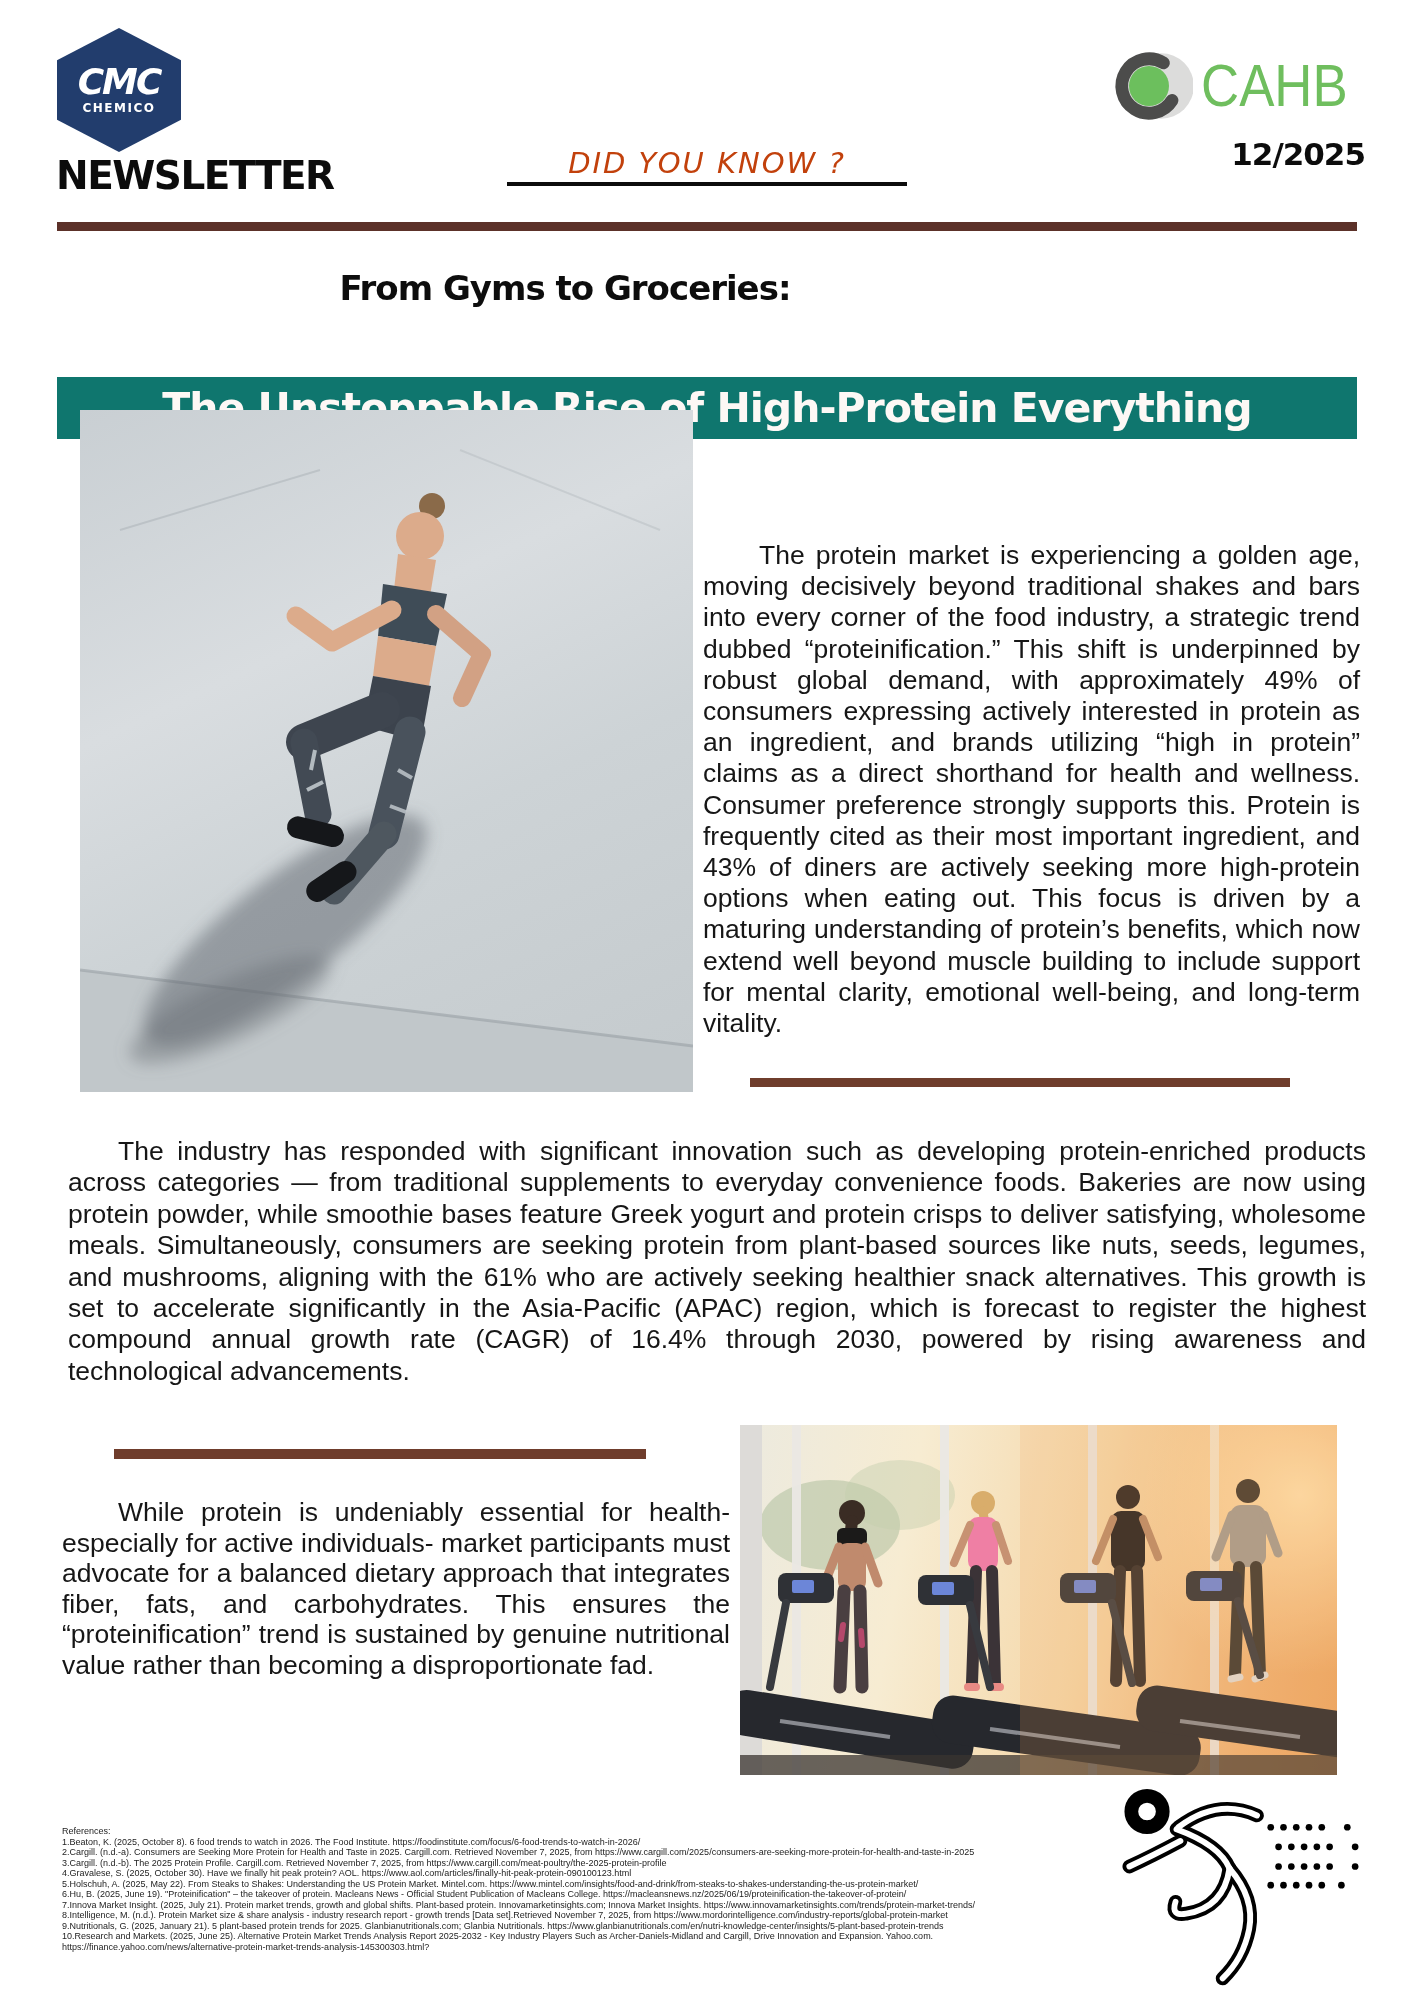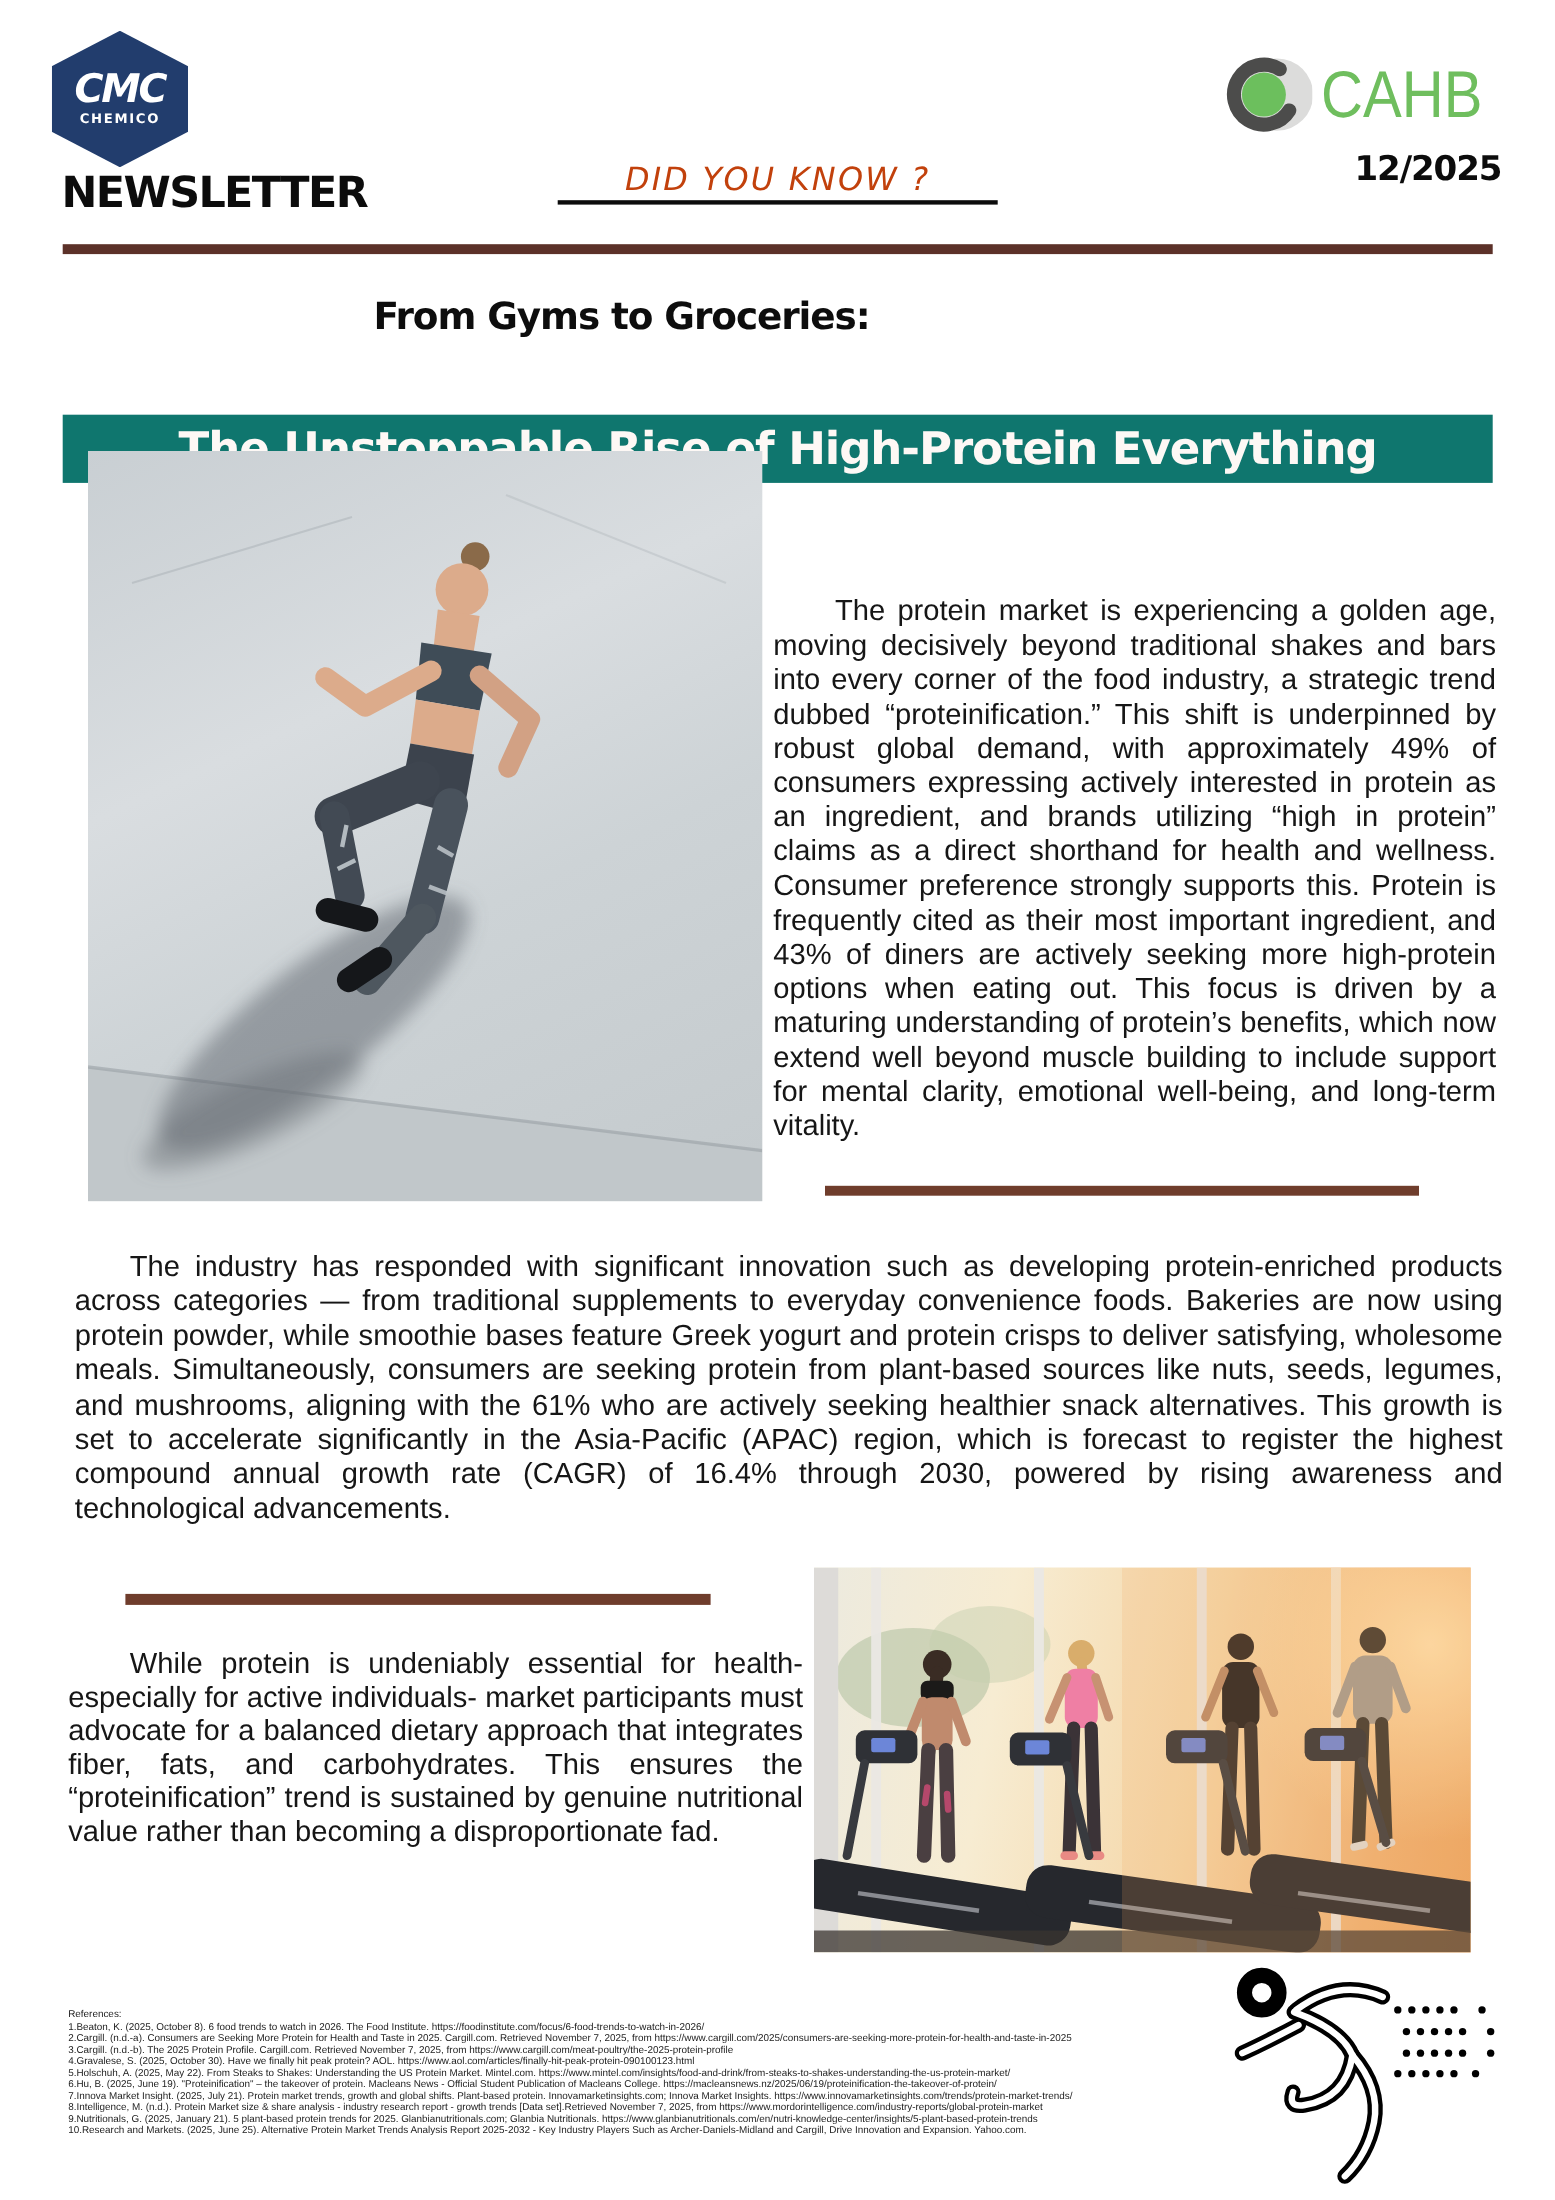--- a/index.html
+++ b/index.html
@@ -1,20 +1,20 @@
 <!DOCTYPE html>
 <html><head>
 <meta charset="utf-8">
 <style>
   html,body{margin:0;padding:0;background:#888;}
   .page{position:relative;width:1414px;height:2000px;background:#ffffff;overflow:hidden;
         font-family:"Liberation Sans",sans-serif;color:#111;margin:0 auto;}
 
   
-  .cmc-logo{position:absolute;left:47px;top:28px;width:124px;height:124px;background:#223d6d;
+  .cmc-logo{position:absolute;left:57px;top:28px;width:124px;height:124px;background:#223d6d;
             clip-path:polygon(50% 0%,100% 26%,100% 74%,50% 100%,0% 74%,0% 26%);
             display:flex;flex-direction:column;align-items:center;justify-content:center;}
   .cmc-mono{font-family:"DejaVu Sans",sans-serif;font-weight:bold;font-style:italic;
             font-size:36px;color:#fff;line-height:34px;letter-spacing:-2px;}
   .cmc-name{font-family:"DejaVu Sans",sans-serif;font-weight:bold;font-size:12px;color:#fff;
             letter-spacing:1.5px;margin-top:2px;}
   .newsletter{position:absolute;left:56px;top:153px;font-family:"DejaVu Sans",sans-serif;
               font-weight:bold;font-size:39px;letter-spacing:-1.5px;color:#0c0c0c;}
   .dyk{position:absolute;left:507px;top:146px;width:400px;text-align:center;
        font-family:"DejaVu Sans",sans-serif;font-weight:normal;font-style:italic;font-size:29px;
@@ -220,20 +220,21 @@
     <div class="ref-line">1.Beaton, K. (2025, October 8). 6 food trends to watch in 2026. The Food Institute. https://foodinstitute.com/focus/6-food-trends-to-watch-in-2026/</div>
     <div class="ref-line">2.Cargill. (n.d.-a). Consumers are Seeking More Protein for Health and Taste in 2025. Cargill.com. Retrieved November 7, 2025, from https://www.cargill.com/2025/consumers-are-seeking-more-protein-for-health-and-taste-in-2025</div>
     <div class="ref-line">3.Cargill. (n.d.-b). The 2025 Protein Profile. Cargill.com. Retrieved November 7, 2025, from https://www.cargill.com/meat-poultry/the-2025-protein-profile</div>
     <div class="ref-line">4.Gravalese, S. (2025, October 30). Have we finally hit peak protein? AOL. https://www.aol.com/articles/finally-hit-peak-protein-090100123.html</div>
     <div class="ref-line">5.Holschuh, A. (2025, May 22). From Steaks to Shakes: Understanding the US Protein Market. Mintel.com. https://www.mintel.com/insights/food-and-drink/from-steaks-to-shakes-understanding-the-us-protein-market/</div>
     <div class="ref-line">6.Hu, B. (2025, June 19). "Proteinification" – the takeover of protein. Macleans News - Official Student Publication of Macleans College. https://macleansnews.nz/2025/06/19/proteinification-the-takeover-of-protein/</div>
     <div class="ref-line">7.Innova Market Insight. (2025, July 21). Protein market trends, growth and global shifts. Plant-based protein. Innovamarketinsights.com; Innova Market Insights. https://www.innovamarketinsights.com/trends/protein-market-trends/</div>
     <div class="ref-line">8.Intelligence, M. (n.d.). Protein Market size &amp; share analysis - industry research report - growth trends [Data set].Retrieved November 7, 2025, from https://www.mordorintelligence.com/industry-reports/global-protein-market</div>
     <div class="ref-line">9.Nutritionals, G. (2025, January 21). 5 plant-based protein trends for 2025. Glanbianutritionals.com; Glanbia Nutritionals. https://www.glanbianutritionals.com/en/nutri-knowledge-center/insights/5-plant-based-protein-trends</div>
     <div class="ref-line">10.Research and Markets. (2025, June 25). Alternative Protein Market Trends Analysis Report 2025-2032 - Key Industry Players Such as Archer-Daniels-Midland and Cargill, Drive Innovation and Expansion. Yahoo.com.</div>
+    <div class="ref-line">https://finance.yahoo.com/news/alternative-protein-market-trends-analysis-145300303.html?</div>
   </div>
 
   <svg class="runner-glyph" viewBox="0 0 270 218">
     <g fill="none" stroke-linecap="round" stroke-linejoin="round">
 
       <g stroke="#000" stroke-width="14">
         <circle cx="24" cy="26" r="16"></circle>
         <path d="M54,44 Q98,60 108,84"></path>
         <path d="M56,42 Q96,12 136,30"></path>
         <path d="M58,56 Q28,72 6,82"></path>

